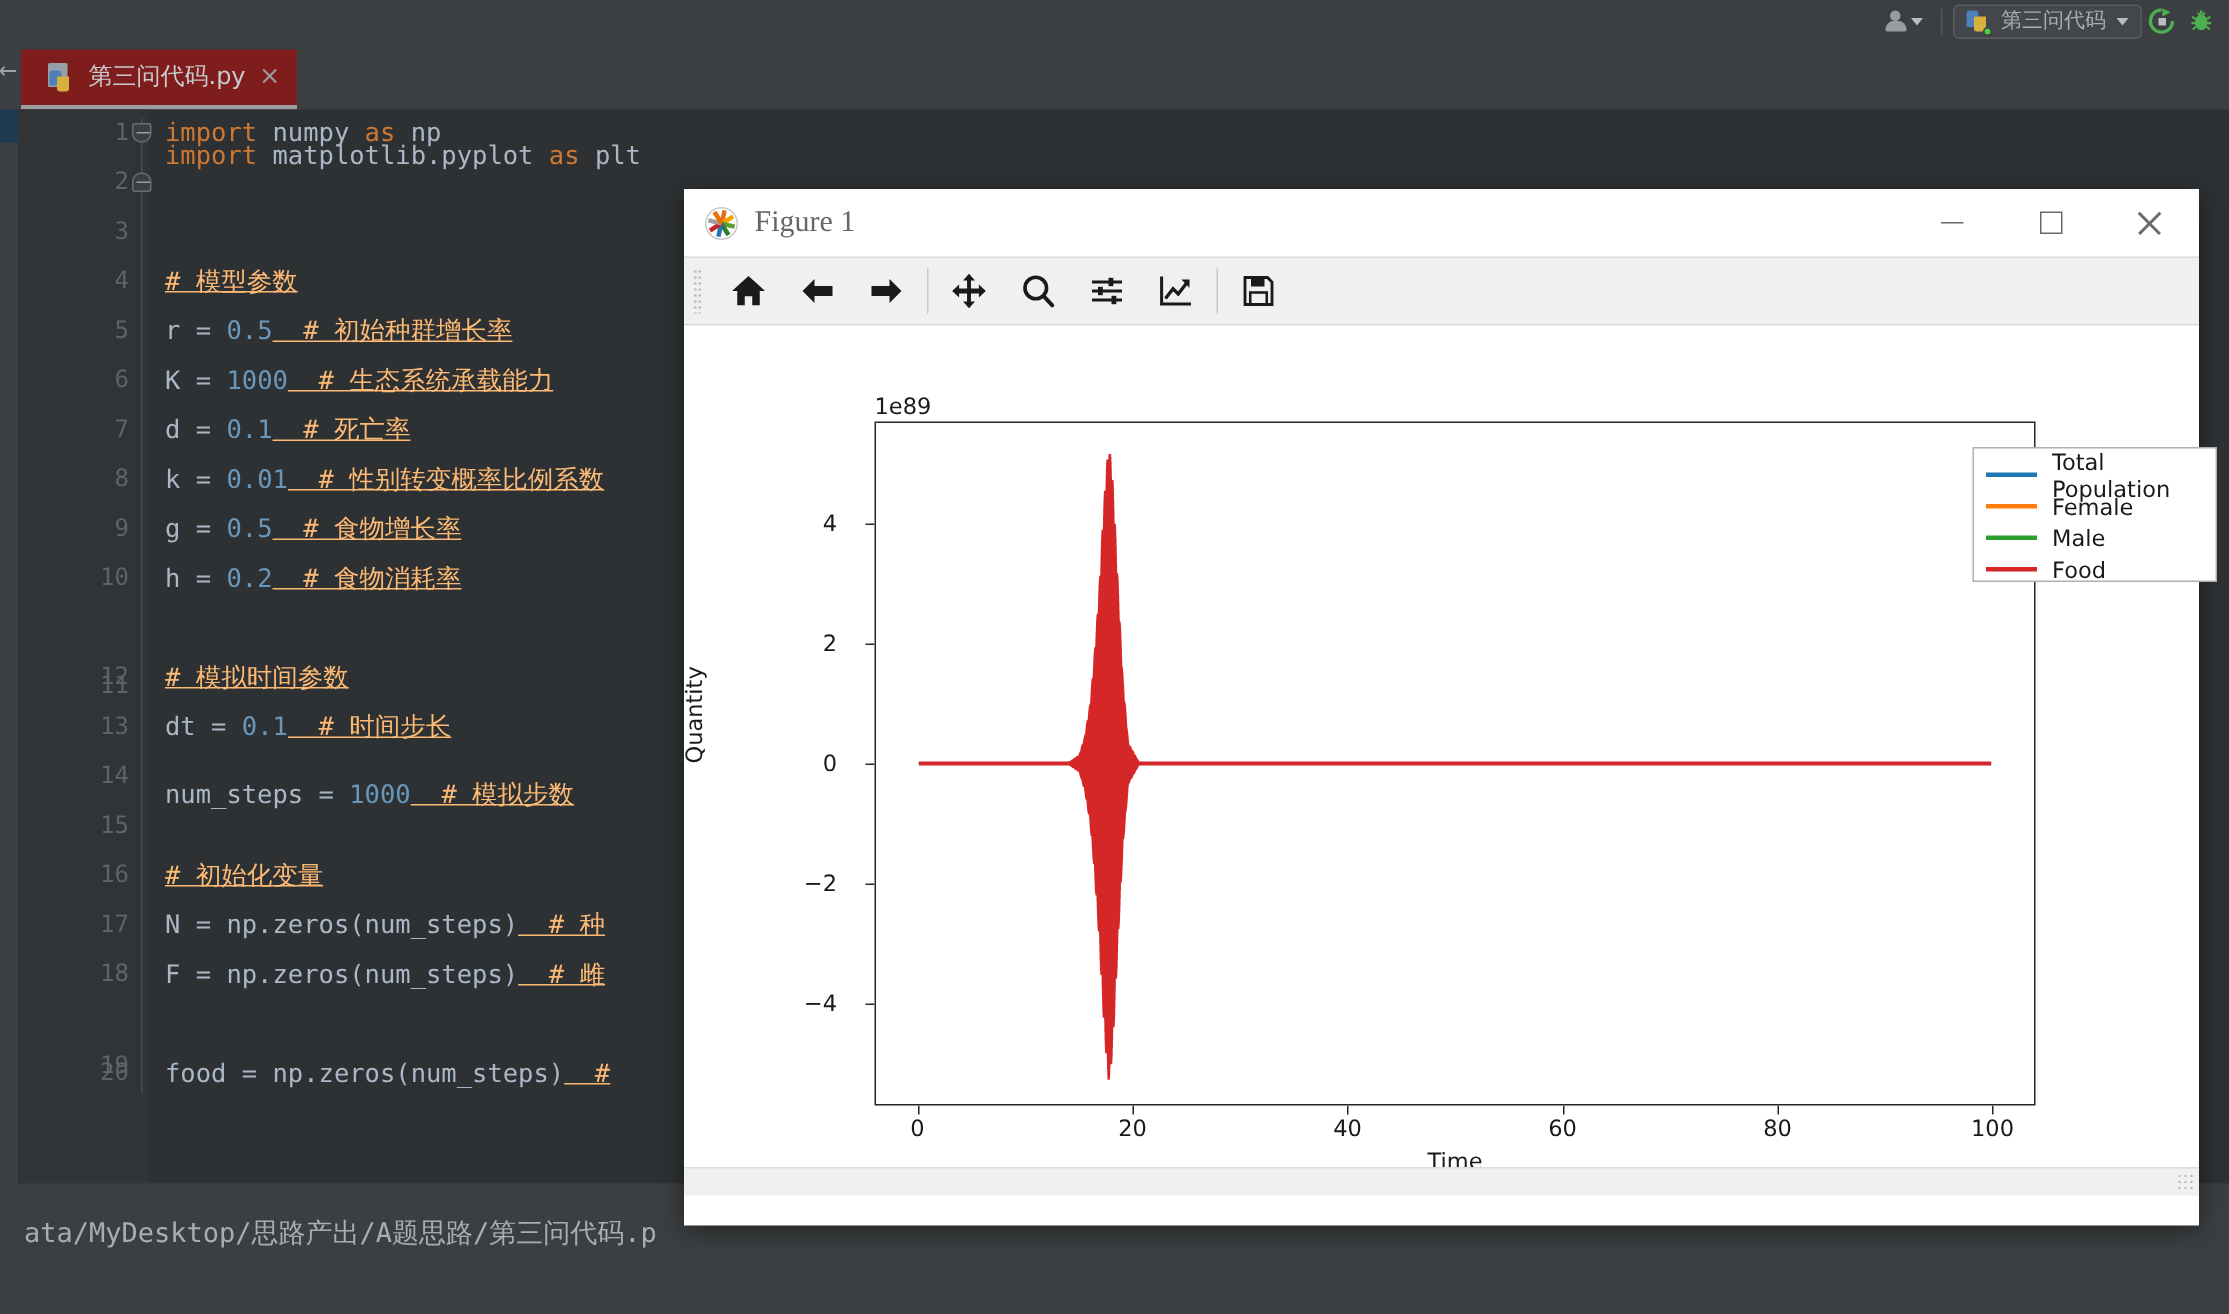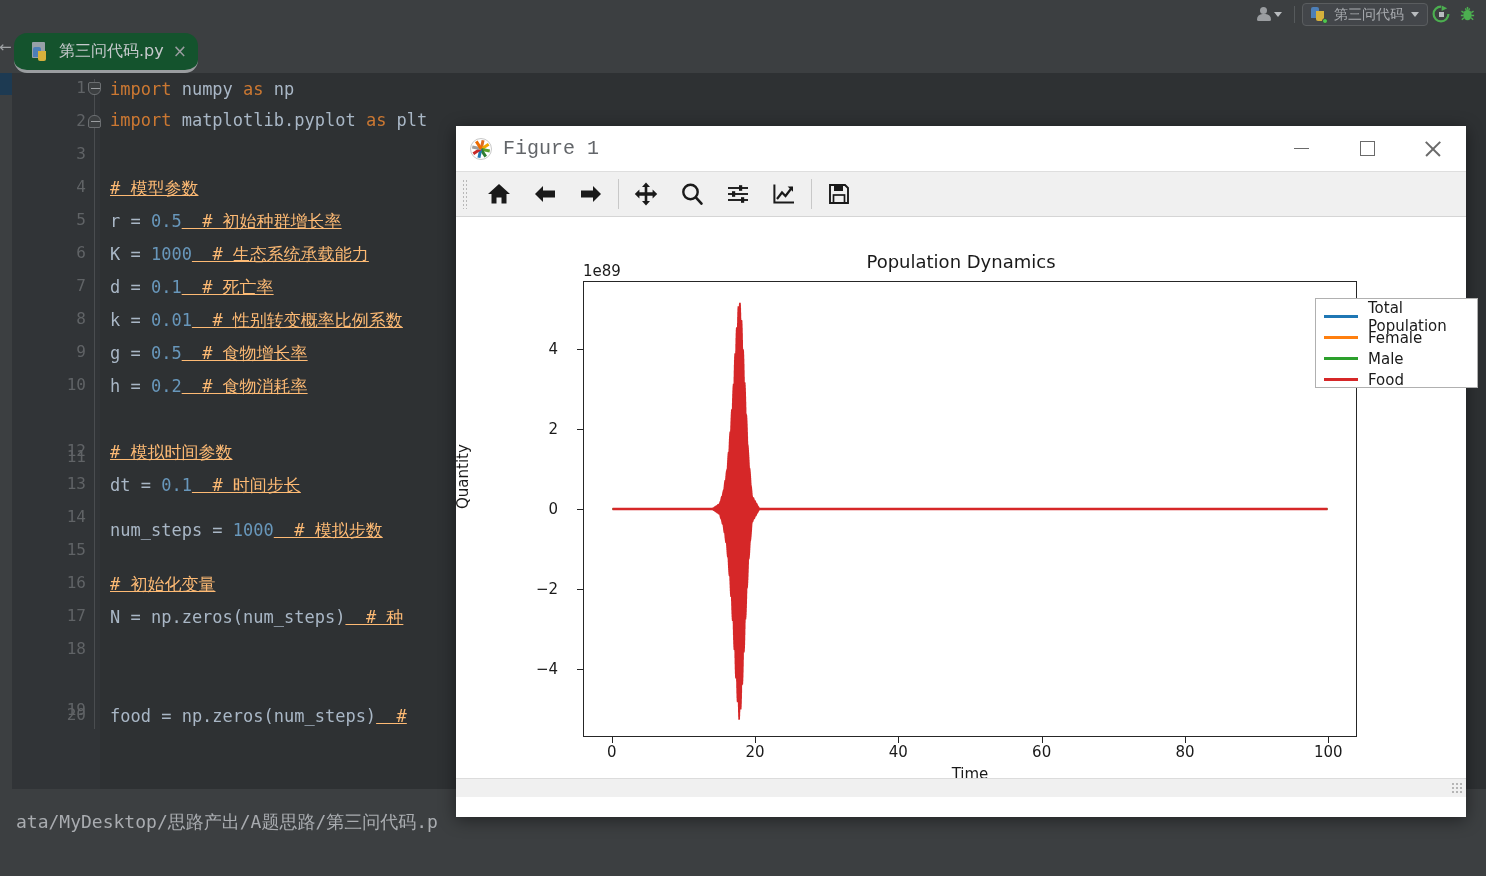--- a/index.html
+++ b/index.html
@@ -65,22 +65,22 @@
   .tabstrip {
     position:absolute; left:0; top:28px; width:1486px; height:45px;
     background:#3c3f41;
   }
   .left-arrow {
     position:absolute; left:-1px; top:12px; width:12px; height:14px;
     color:#a0a3a6; font-size:15px; line-height:14px;
   }
   .edtab {
     position:absolute; left:14px; top:5px; height:40px;
-    background:#14532d; border-bottom:3px solid #9a9da0;
-    display:flex; align-items:center; gap:7px; padding:0 9px 0 18px;border-radius:13px;
+    background:#7f1d1d; border-bottom:3px solid #9a9da0;
+    display:flex; align-items:center; gap:7px; padding:0 9px 0 18px;
   }
   .tab-py { width:20px; height:20px; position:relative; flex:none; }
   .tab-py .f1 {
     position:absolute; left:0; top:0px; width:13px; height:16px;
     background:#97a0a8; border-radius:1px;
   }
   .tab-py .f2 {
     position:absolute; left:1px; top:5px; width:8px; height:10px;
     background:#4d7fb8; border-radius:2px 2px 0 0;
   }
@@ -170,21 +170,21 @@
     width:22px; height:22px; margin-left:14px; flex:none;
     border-radius:50%; border:1.5px solid #c9c9c9; position:relative; overflow:hidden;
     background:#fff;
   }
   .mpl-logo span {
     position:absolute; left:50%; top:50%; width:2.6px; height:9px;
     transform-origin:50% 100%;
   }
   .fig-title {
     margin-left:11px; color:#63666a; font-size:20px;
-    font-family:Liberation Mono, monospace;
+    font-family:Liberation Serif, serif;
   }
   .winbtns { position:absolute; right:0; top:0; height:45px; display:flex; }
   .winbtn {
     width:66px; height:45px; display:flex; align-items:center; justify-content:center;
     cursor:default;
   }
   .wb-min { width:15px; height:1.5px; background:#6a6a6a; }
   .wb-max { width:15px; height:15px; border:1.5px solid #6a6a6a; }
   .wb-close { width:18px; height:18px; position:relative; }
   .wb-close i {
@@ -354,36 +354,37 @@
         <div class="fold-rail"></div>
         <div class="fold-box top" style="top:9px;">
             <i></i>
           </div>
         <div class="fold-box bot" style="top:42px;">
             <i></i>
           </div>
       </div>
       <div class="code-area" id="codeArea">
           <div class="cline" style="top: 5px;"><span class="kw">import </span><span class="id">numpy </span><span class="kw">as </span><span class="id">np</span></div>
-          <div class="cline" style="top: 36px;"><span class="kw">import </span><span class="id">matplotlib.pyplot </span><span class="kw">as </span><span class="id">plt</span></div>
+          <div class="cline" style="top: 20px;"><span class="kw">import </span><span class="id">matplotlib.pyplot </span><span class="kw">as </span><span class="id">plt</span></div>
           <div class="cline" style="top: 71px;"></div>
           <div class="cline" style="top: 104px;"><span class="cmt"># 模型参数</span></div>
           <div class="cline" style="top: 137px;"><span class="id">r = </span><span class="num">0.5</span><span class="cmt">  # 初始种群增长率</span></div>
           <div class="cline" style="top: 170px;"><span class="id">K = </span><span class="num">1000</span><span class="cmt">  # 生态系统承载能力</span></div>
           <div class="cline" style="top: 203px;"><span class="id">d = </span><span class="num">0.1</span><span class="cmt">  # 死亡率</span></div>
           <div class="cline" style="top: 236px;"><span class="id">k = </span><span class="num">0.01</span><span class="cmt">  # 性别转变概率比例系数</span></div>
           <div class="cline" style="top: 269px;"><span class="id">g = </span><span class="num">0.5</span><span class="cmt">  # 食物增长率</span></div>
           <div class="cline" style="top: 302px;"><span class="id">h = </span><span class="num">0.2</span><span class="cmt">  # 食物消耗率</span></div>
           <div class="cline" style="top: 335px;"></div>
           <div class="cline" style="top: 368px;"><span class="cmt"># 模拟时间参数</span></div>
           <div class="cline" style="top: 401px;"><span class="id">dt = </span><span class="num">0.1</span><span class="cmt">  # 时间步长</span></div>
           <div class="cline" style="top: 446px;"><span class="id">num_steps = </span><span class="num">1000</span><span class="cmt">  # 模拟步数</span></div>
           <div class="cline" style="top: 467px;"></div>
           <div class="cline" style="top: 500px;"><span class="cmt"># 初始化变量</span></div>
           <div class="cline" style="top: 533px;"><span class="id">N = np.zeros(num_steps)</span><span class="cmt">  # 种</span></div>
+          <div class="cline" style="top: 566px;"><span class="id">F = np.zeros(num_steps)</span><span class="cmt">  # 雌</span></div>
           <div class="cline" style="top: 632px;"><span class="id">food = np.zeros(num_steps)</span><span class="cmt">  #</span></div>
         </div>
       <div class="editor-right-edge"></div>
     </div>
   </div>
 
   <div class="statusbar">
     <span class="status-path">ata/MyDesktop/思路产出/A题思路/第三问代码.p</span>
   </div>
 
@@ -476,21 +477,20 @@
       <div class="tool">
         <svg width="26" height="26" viewBox="0 0 26 26">
           <path d="M4 4 H19 L22 7 V22 H4 Z" fill="none" stroke="#1a1a1a" stroke-width="1.9"></path>
           <rect x="8" y="4" width="9" height="6" fill="#1a1a1a"></rect>
           <rect x="7.5" y="14" width="11" height="8" fill="none" stroke="#1a1a1a" stroke-width="1.7"></rect>
         </svg>
       </div>
     </div>
 
     <div class="fig-canvas">
-      <div class="plot-title">Population Dynamics</div>
       <div class="exp-label">1e89</div>
 
       <div id="tickLayer">
           <div class="ytick" style="top: 452px;">−4</div>
           <div class="ytick-mark" style="top: 452px;"></div>
           <div class="ytick" style="top: 372px;">−2</div>
           <div class="ytick-mark" style="top: 372px;"></div>
           <div class="ytick" style="top: 292px;">0</div>
           <div class="ytick-mark" style="top: 292px;"></div>
           <div class="ytick" style="top: 212px;">2</div>

